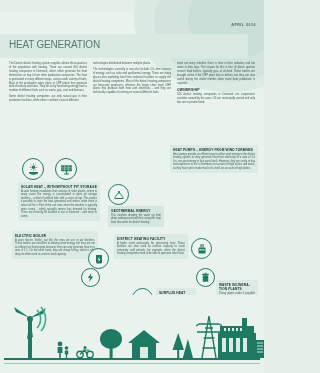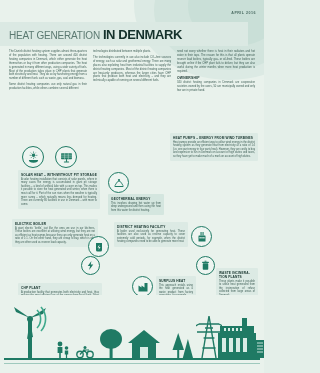--- a/index.html
+++ b/index.html
@@ -4,21 +4,21 @@
 <style>
   * { box-sizing: border-box; margin:0; padding:0; }
   html,body { width:264px; height:373px; }
   body {
     font-family: "Liberation Sans", sans-serif;
     background:#e4efe9;
     position:relative;
     overflow:hidden;
     color:#2b4a43;
   }
-  .poster { position:absolute; inset:0; background:#e9f2ec; }
+  .poster { position:absolute; inset:0; background:#e9f2ec;margin-top:12px; }
 
   
   .swoosh { position:absolute; border-radius:50%; }
   .sw1 { width:190px; height:150px; right:-60px; top:-70px; background:#dceae4; }
   .sw2 { width:150px; height:120px; right:-40px; top:-50px; background:#d2e4dd; }
   .sw3 { width:96px;  height:80px;  right:-20px; top:-34px; background:#c9dfd7; }
 
   
   .date {
     position:absolute; right:8px; top:11px;
@@ -70,21 +70,20 @@
 
   <div class="swoosh sw1"></div>
   <div class="swoosh sw2"></div>
   <div class="swoosh sw3"></div>
 
   <div class="date">APRIL 2016</div>
 
   <div class="headband"></div>
   <div class="title">
     <span class="t1">HEAT GENERATION</span>
-    <span class="t2">IN DENMARK</span>
   </div>
 
   <div class="cols">
     <div class="col">
       <p>The Danish district heating system supplies almost three-quarters of the population with heating. There are around 400 district heating companies in Denmark, which either generate the heat themselves or buy it from other production companies. The heat is generated in many different ways, using a wide variety of fuels. Most of the production takes place in CHP plants that generate both electricity and heat. They do so by harvesting energy from a number of different fuels such as waste, gas, coal and biomass.</p>
       <p>Some district heating companies use only natural gas in their production facilities, while others combine several different</p>
     </div>
     <div class="col">
       <p>technologies distributed between multiple plants.</p>
       <p>The technologies currently in use also include CO₂-free sources of energy, such as solar and geothermal energy. There are many places also exploiting heat from industrial facilities to supply the district heating companies. Most of the district heating companies are heat-only producers, whereas the larger cities have CHP plants that produce both heat and electricity – and they are technically capable of running on several different fuels.</p>

